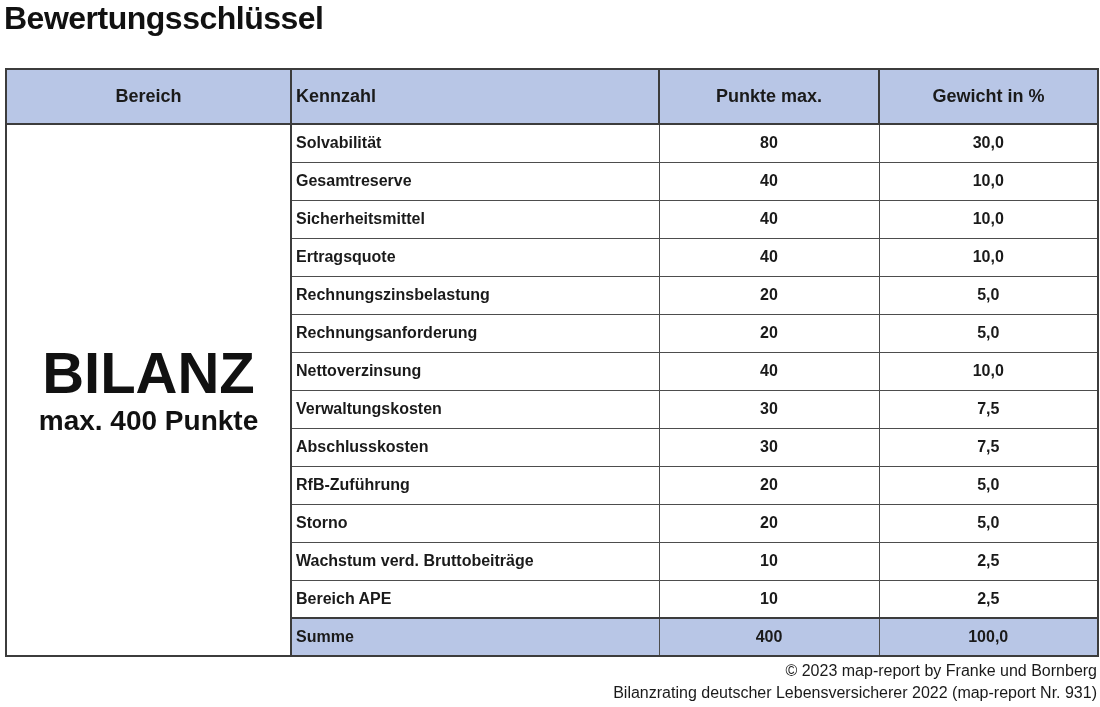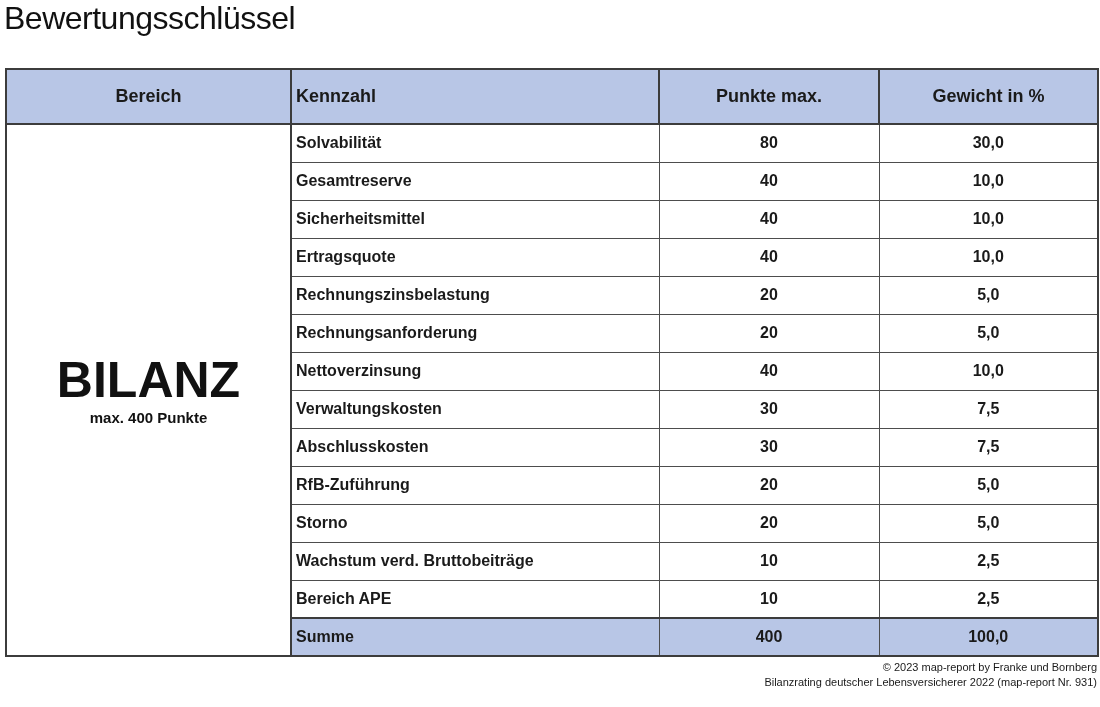--- a/index.html
+++ b/index.html
@@ -15,21 +15,21 @@
     position:relative;
     background:var(--page_bg);
     font-family:"Liberation Sans","DejaVu Sans",sans-serif;
     color:var(--text);
     overflow:hidden;
   }
   .page-title{
     position:absolute;
     left:4px; top:0px;
     font-size:32px;
-    font-weight:normal;
+    font-weight:bold;
     letter-spacing:-0.5px;
     color:#111;
   }
   table.rating{
     position:absolute;
     left:5px; top:68px;
     width:1092px;
     border-collapse:collapse;
     table-layout:fixed;
     border:2px solid var(--border_dark);
@@ -54,42 +54,42 @@
   th.left, td.kz{ text-align:left; padding-left:4px; }
   th.center, td.num{ text-align:center; }
   tbody tr{ height:38px; }
   td.bereich-cell{
     background:#fff;
     text-align:center;
     vertical-align:middle;
     border:2px solid var(--border_dark);
   }
   .bilanz-title{
-    font-size:50px;
+    font-size:58px;
     font-weight:bold;
     letter-spacing:0px;
     line-height:1.05;
     color:#111;
   }
   .bilanz-sub{
-    font-size:15px;
+    font-size:28px;
     font-weight:bold;
     margin-top:2px;
     color:#111;
   }
   tr.summe-row td{
     background:var(--header_bg);
     border-top:2px solid var(--border_dark);
     border-bottom:2px solid var(--border_dark);
   }
   .footer{
     position:absolute;
     right:3px; top:660px;
     text-align:right;
-    font-size:11px;
+    font-size:16px;
     font-weight:normal;
     line-height:1.35;
     color:#1a1a1a;
   }
 </style>
 </head>
 <body>
 
 <h1 class="page-title">Bewertungsschlüssel</h1>
 

